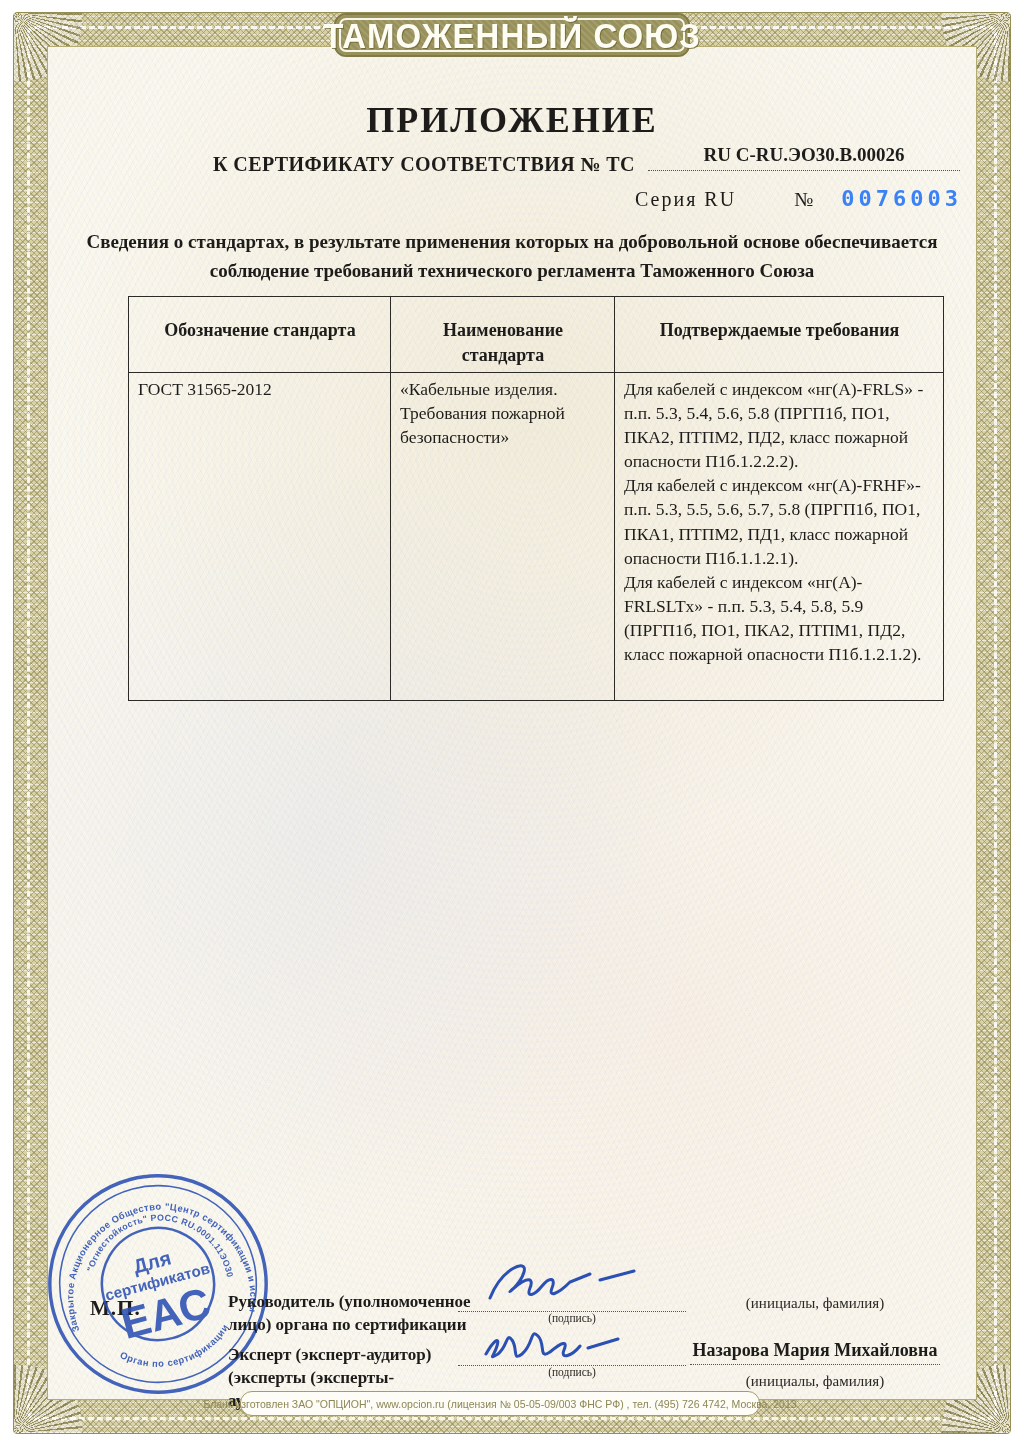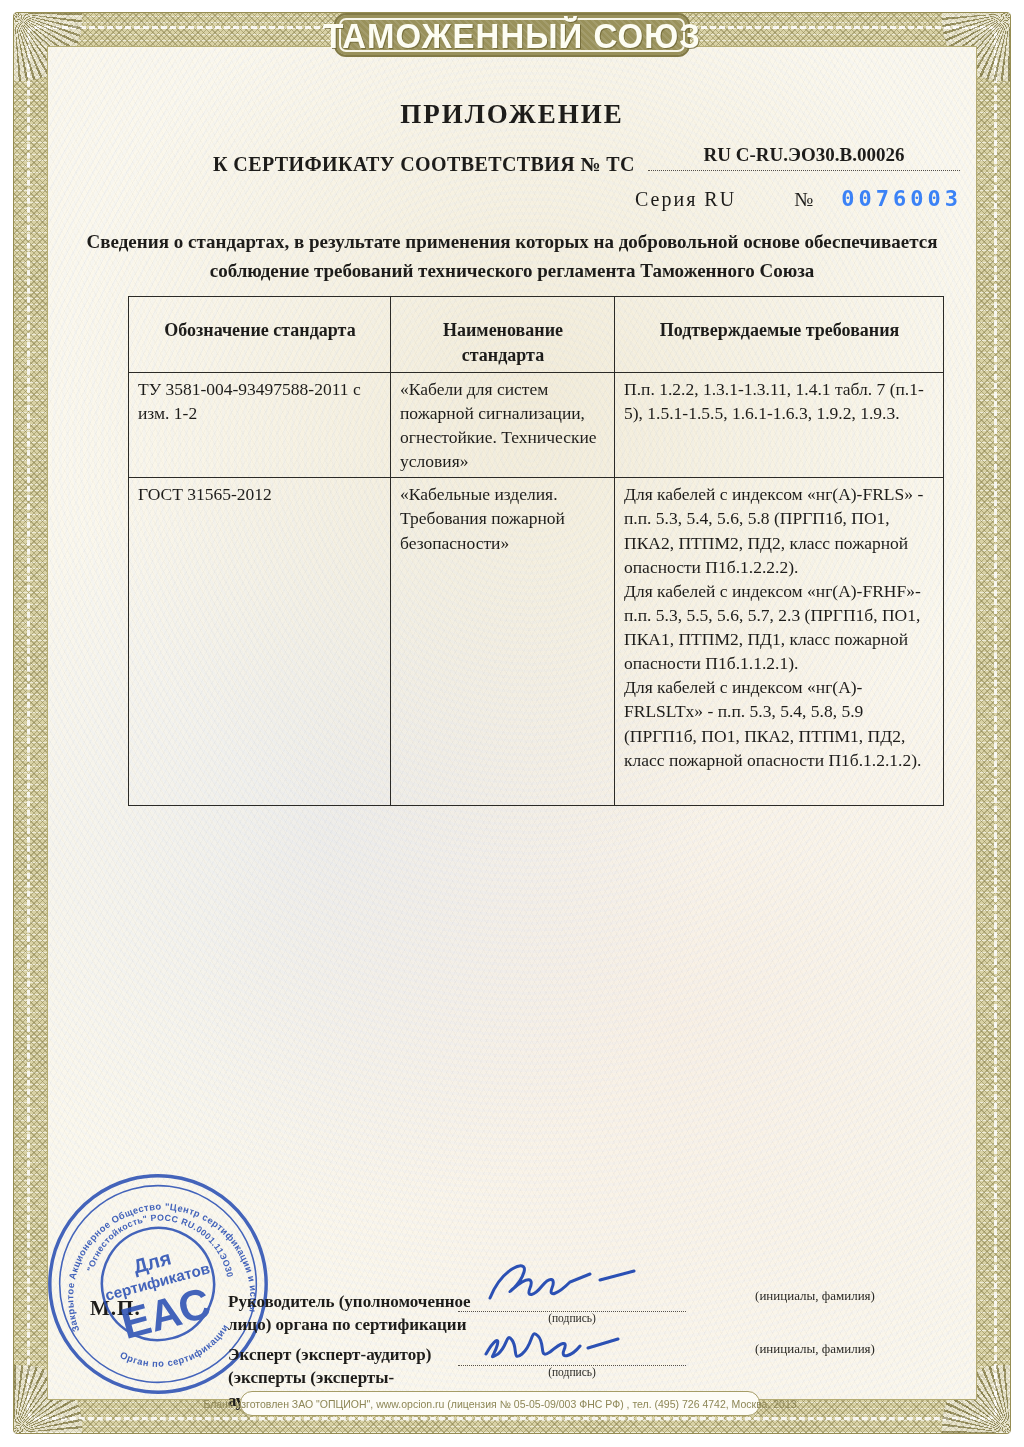--- a/index.html
+++ b/index.html
@@ -69,21 +69,21 @@
   .badge span {
     font-family:"Liberation Sans", sans-serif;
     font-weight:bold; font-size:33px; letter-spacing:1px;
     color:#fdfdf3; text-shadow:1px 1px 0 rgba(105,97,50,.75);
     transform:scaleY(1.06);
     white-space:nowrap;
   }
   
   .heading {
     position:absolute; left:0; top:99px; width:100%;
-    text-align:center; font-weight:bold; font-size:27px; letter-spacing:2px;
+    text-align:center; font-weight:bold; font-size:36px; letter-spacing:2px;
     z-index:4;
   }
   .subtitle-label { position:absolute; left:213px; top:153px; font-weight:bold; font-size:20px; letter-spacing:.4px; z-index:4;}
   .cert-number {
     position:absolute; left:648px; top:144px; width:312px;
     text-align:center; font-weight:bold; font-size:19px;
     border-bottom:1.5px dotted #55504a; padding-bottom:4px; z-index:4;
   }
   .series-row { position:absolute; left:592px; top:186px; z-index:4; font-size:20px; display:flex; align-items:baseline;margin-left:43px;}
   .series-label { letter-spacing:2px; }
@@ -135,21 +135,21 @@
   .sig-line { position:absolute; left:458px; width:228px; z-index:7; }
   .sig-line-1 { top:1268px; }
   .sig-line-2 { top:1322px; }
   .sig-line .rule { border-bottom:1.2px dotted #56524c; height:44px; }
   .sig-line .caption { text-align:center; font-size:11.5px; margin-top:0px; color:#2a2925;}
   .sig-scribble { position:absolute; left:18px; top:-14px; z-index:8; }
   .name-block { position:absolute; left:690px; width:250px; z-index:7; text-align:center; }
   .name-1 { top:1287px; }
   .name-2 { top:1340px; }
   .name-block .name { font-weight:bold; font-size:18px; border-bottom:1.2px dotted #56524c; padding-bottom:3px; white-space:nowrap;}
-  .name-block .caption { font-size:13px; margin-top:1px; color:#2a2925; }
+  .name-block .caption { font-size:15px; margin-top:8px; color:#2a2925; }
   
   .footer-band {
     position:absolute; left:240px; top:1391px; width:520px; height:25px;
     background:#fdfcf6; border:1.2px solid #a59c66; border-radius:12px;
     display:flex; align-items:center; justify-content:center;
     z-index:7;
   }
   .footer-band span {
     font-family:"Liberation Sans", sans-serif;
     font-size:10.5px; color:#8d8656; white-space:nowrap;
@@ -191,33 +191,26 @@
       <col class="c3">
     </colgroup>
   <thead>
     <tr>
       <th>Обозначение стандарта</th>
       <th>Наименование стандарта</th>
       <th>Подтверждаемые требования</th>
     </tr>
   </thead>
   <tbody>
-    <tr class="r1">
-      <td>ТУ 3581-004-93497588-2011 с изм. 1-2</td>
-      <td>«Кабели для систем пожарной сигнализации, огнестойкие. Технические условия»</td>
-      <td>
-        <p>П.п. 1.2.2, 1.3.1-1.3.11, 1.4.1 табл. 7 (п.1-5), 1.5.1-1.5.5, 1.6.1-1.6.3, 1.9.2, 1.9.3.</p>
-      </td>
-    </tr>
     <tr class="r2">
       <td>ГОСТ 31565-2012</td>
       <td>«Кабельные изделия. Требования пожарной безопасности»</td>
       <td>
         <p>Для кабелей с индексом «нг(А)-FRLS» - п.п. 5.3, 5.4, 5.6, 5.8 (ПРГП1б, ПО1, ПКА2, ПТПМ2, ПД2, класс пожарной опасности П1б.1.2.2.2).</p>
-        <p>Для кабелей с индексом «нг(А)-FRHF»- п.п. 5.3, 5.5, 5.6, 5.7, 2.3 (ПРГП1б, ПО1, ПКА1, ПТПМ2, ПД1, класс пожарной опасности П1б.1.1.2.1).</p>
+        <p>Для кабелей с индексом «нг(А)-FRHF»- п.п. 5.3, 5.5, 5.6, 5.7, 5.8 (ПРГП1б, ПО1, ПКА1, ПТПМ2, ПД1, класс пожарной опасности П1б.1.1.2.1).</p>
         <p>Для кабелей с индексом «нг(А)-FRLSLTx» - п.п. 5.3, 5.4, 5.8, 5.9 (ПРГП1б, ПО1, ПКА2, ПТПМ1, ПД2, класс пожарной опасности П1б.1.2.1.2).</p>
       </td>
     </tr>
   </tbody>
 </table>
 
 <svg class="stamp" viewBox="0 0 240 240">
   <defs>
     <path id="arcOuter" d="M 38,172 A 90,90 0 1 1 202,172" fill="none"></path>
     <path id="arcMiddle" d="M 56,154 A 70,70 0 1 1 184,154" fill="none"></path>
@@ -256,18 +249,19 @@
 
 <div class="sig-role role-2">Эксперт (эксперт-аудитор) (эксперты (эксперты-аудиторы))</div>
 <div class="sig-line sig-line-2">
   <svg class="sig-scribble" width="200" height="60" viewBox="0 0 200 60">
     <path d="M10,46 C18,32 24,28 21,38 C18,48 12,52 22,46 C32,38 30,24 36,32 C42,40 36,54 46,46 C58,36 54,20 62,28 C70,36 62,52 74,44 C86,34 92,32 88,42 C84,52 96,48 104,38 M112,40 L142,31" fill="none" stroke="#2b50b4" stroke-width="3" stroke-linecap="round"></path>
   </svg>
   <div class="rule"></div>
   <div class="caption">(подпись)</div>
 </div>
 <div class="name-block name-2">
+  <div class="name">Назарова Мария Михайловна</div>
   <div class="caption">(инициалы, фамилия)</div>
 </div>
 
 <div class="footer-band">
   <span>Бланк изготовлен ЗАО "ОПЦИОН", www.opcion.ru (лицензия № 05-05-09/003 ФНС РФ) , тел. (495) 726 4742, Москва, 2013</span>
 </div>
 
 </body></html>

